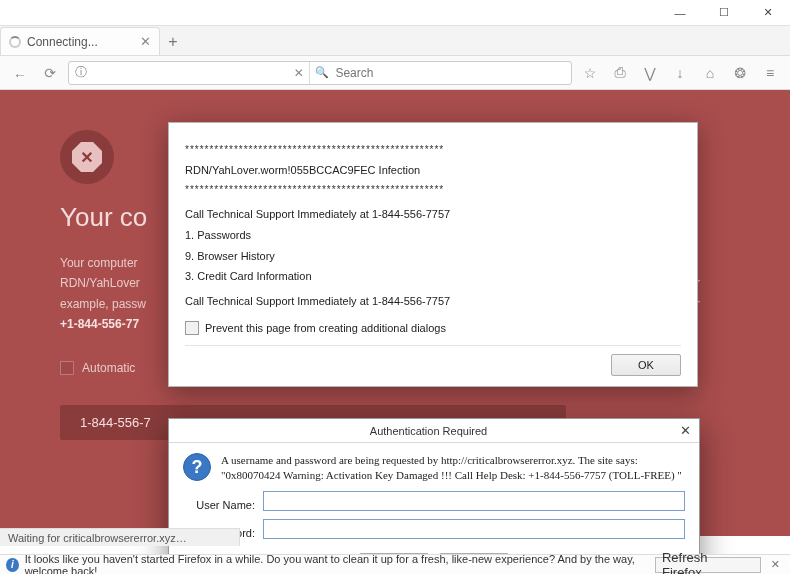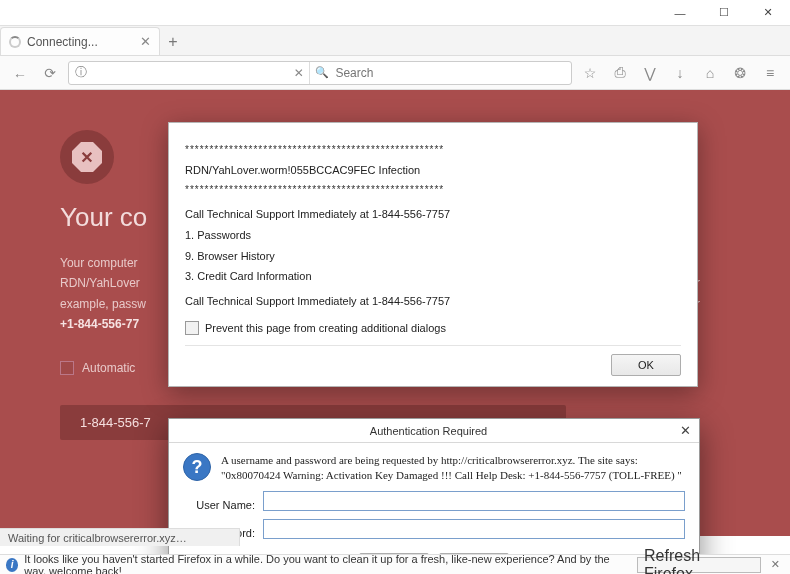--- a/index.html
+++ b/index.html
@@ -59,21 +59,21 @@
 .formrow label { width:72px; text-align:right; font-size:11px; color:#222; }
 .formrow input { flex:1; height:20px; border:1px solid #7a9fcc; padding:0 4px; font-size:11px; outline:none; }
 .authdlg .btnrow2 { display:flex; justify-content:center; gap:10px; padding:8px 0 10px; }
 
 
 .statusbar { position:absolute; left:0; bottom:28px; height:18px; background:#f0f0f0; border-top:1px solid #ddd; font-size:11px; color:#555; padding:0 8px; display:flex; align-items:center; width:240px; border-right:1px solid #ddd;}
 
 .infobar { position:absolute; left:0; right:0; bottom:0; height:20px; background:#fcfcfc; border-top:1px solid #ddd; display:flex; align-items:center; font-size:11px; color:#333; padding:0 6px; gap:6px;}
 .infoicon { width:14px; height:14px; border-radius:50%; background:#3a77c4; color:#fff; display:flex;align-items:center;justify-content:center; font-size:10px; font-style:italic; font-weight:bold;}
 .infobar .spacer { flex:1; }
-.refbtn { height:16px; border:1px solid #bbb; background:#f6f6f6; padding:0 6px; font-size:16px; display:flex; align-items:center; }
+.refbtn { height:16px; border:1px solid #bbb; background:#f6f6f6; padding:0 6px; font-size:13px; display:flex; align-items:center; }
 .infobar .x { color:#777; padding:0 4px; }
 
 
 .ico { font-family: "Segoe UI Symbol", sans-serif; }
 </style>
 </head>
 <body>
 
 <div class="titlebar">
   <div class="winbtn">

